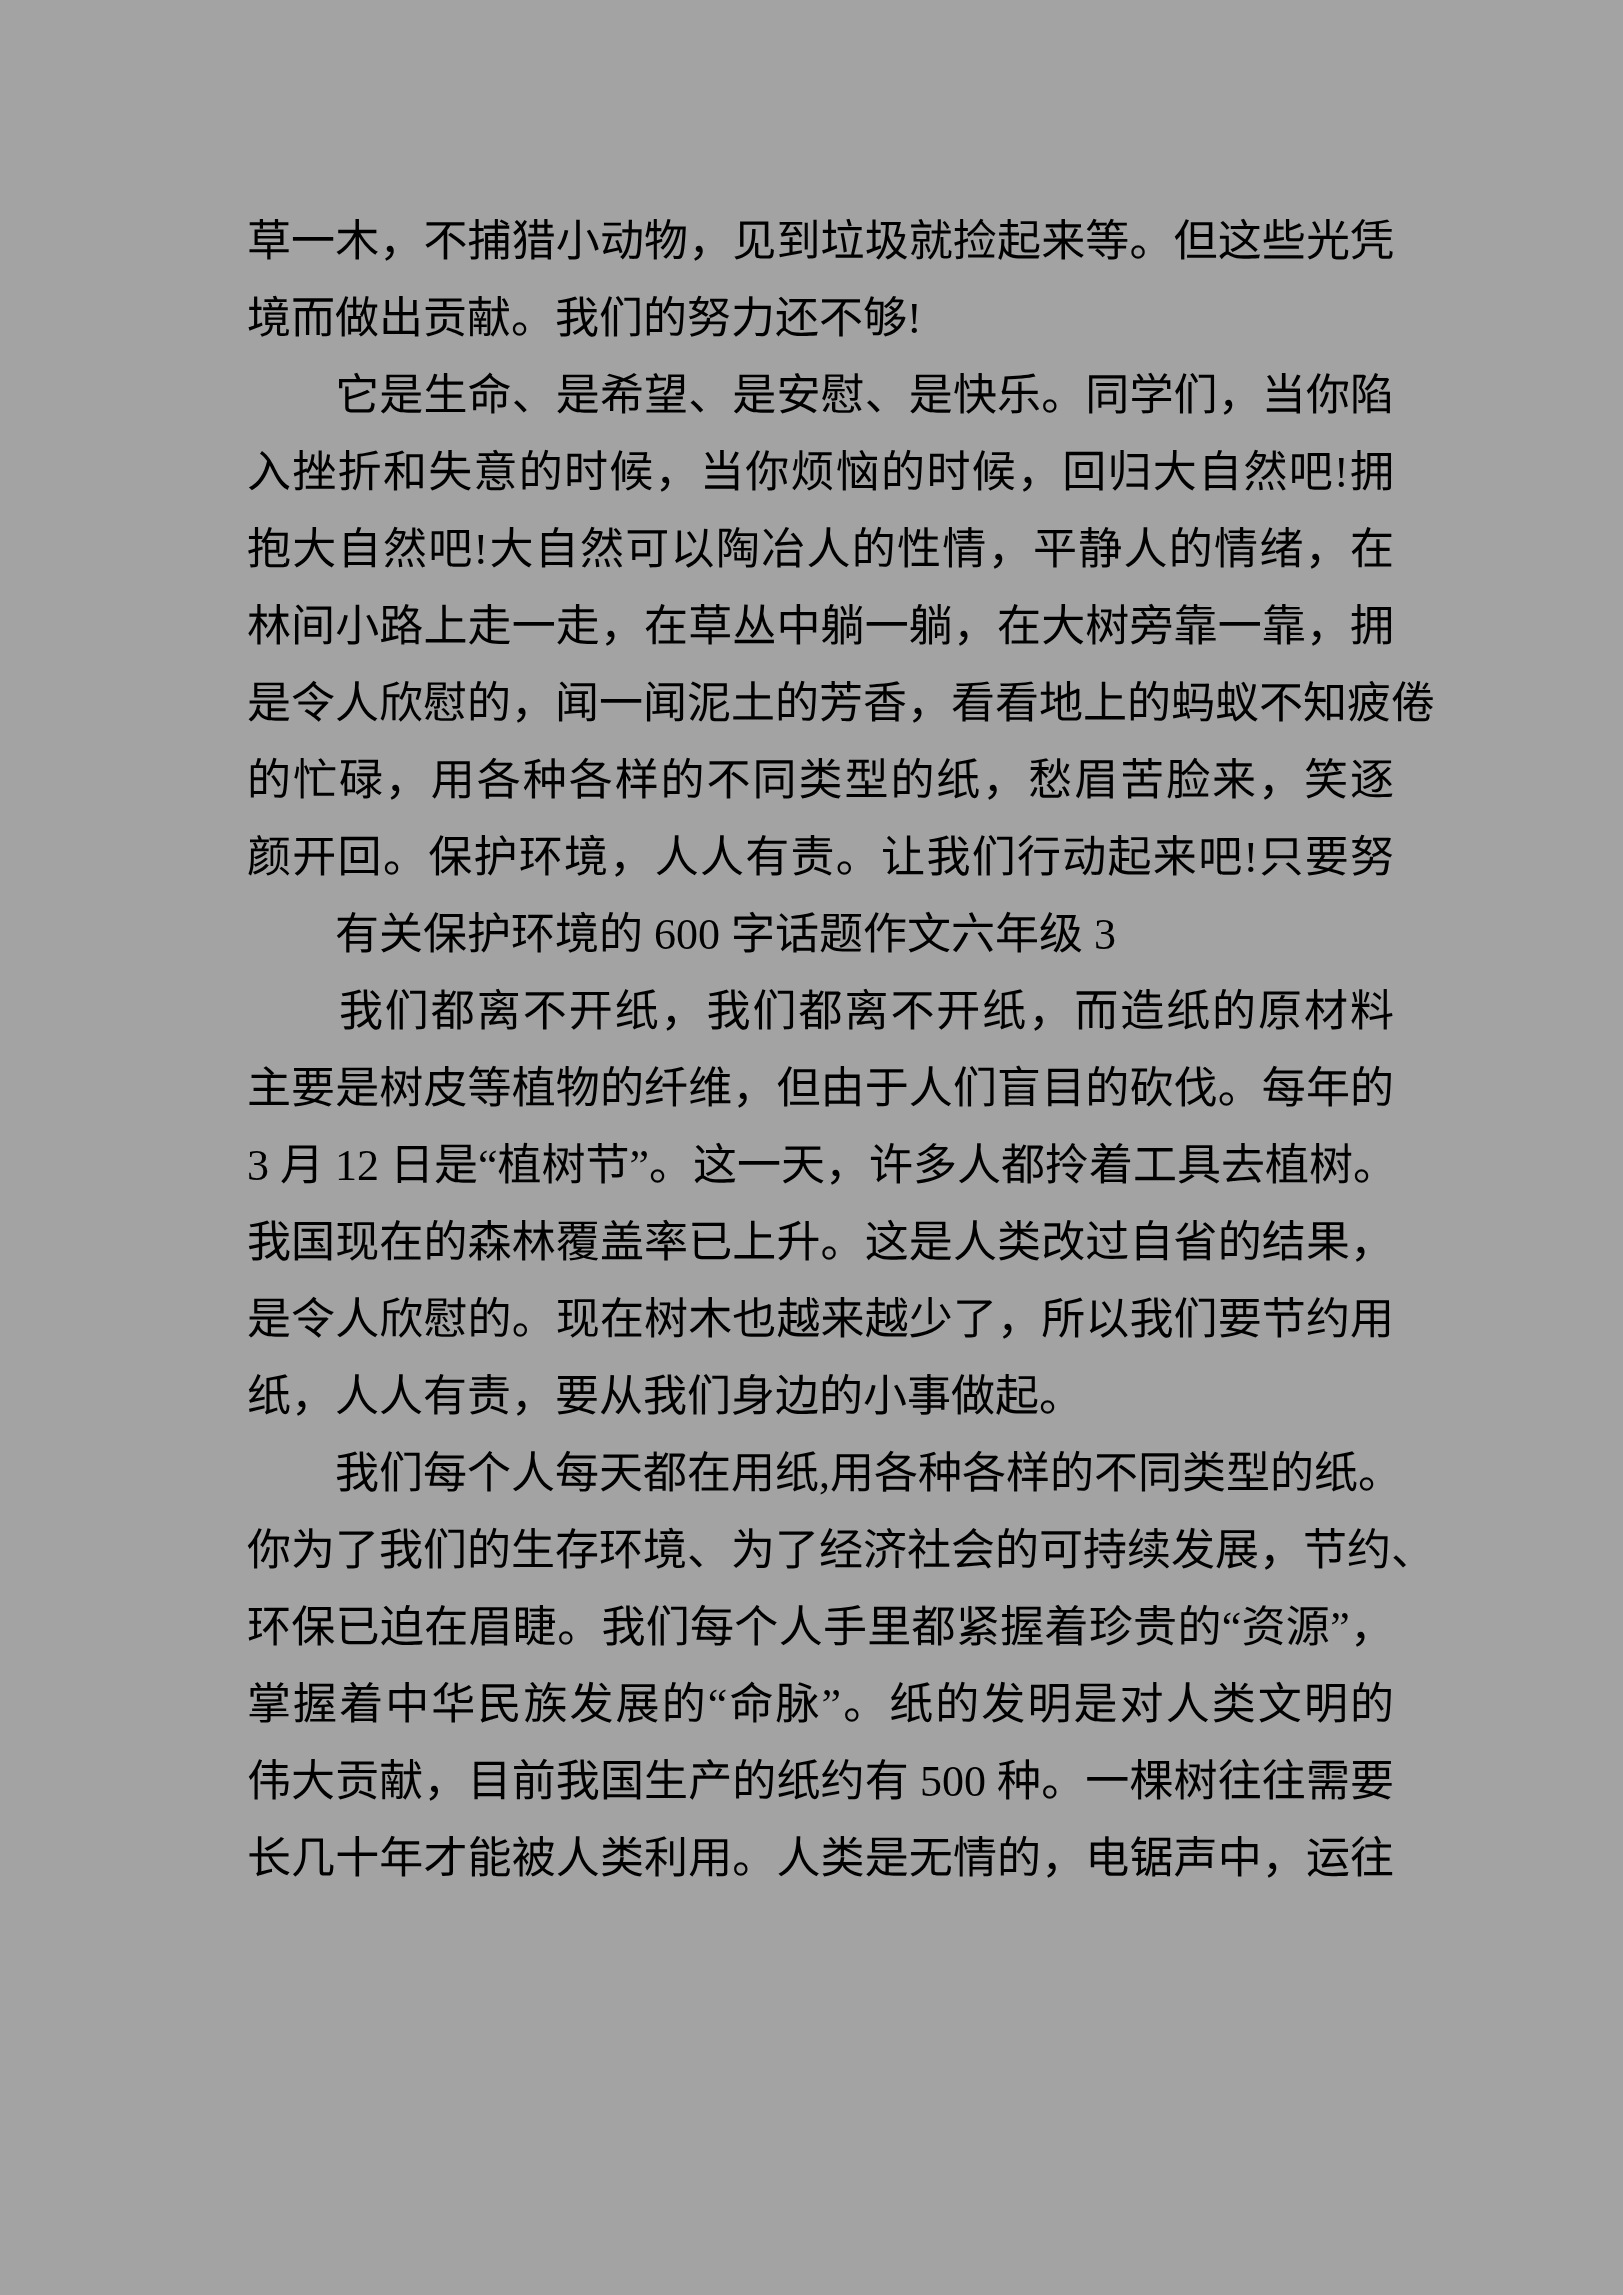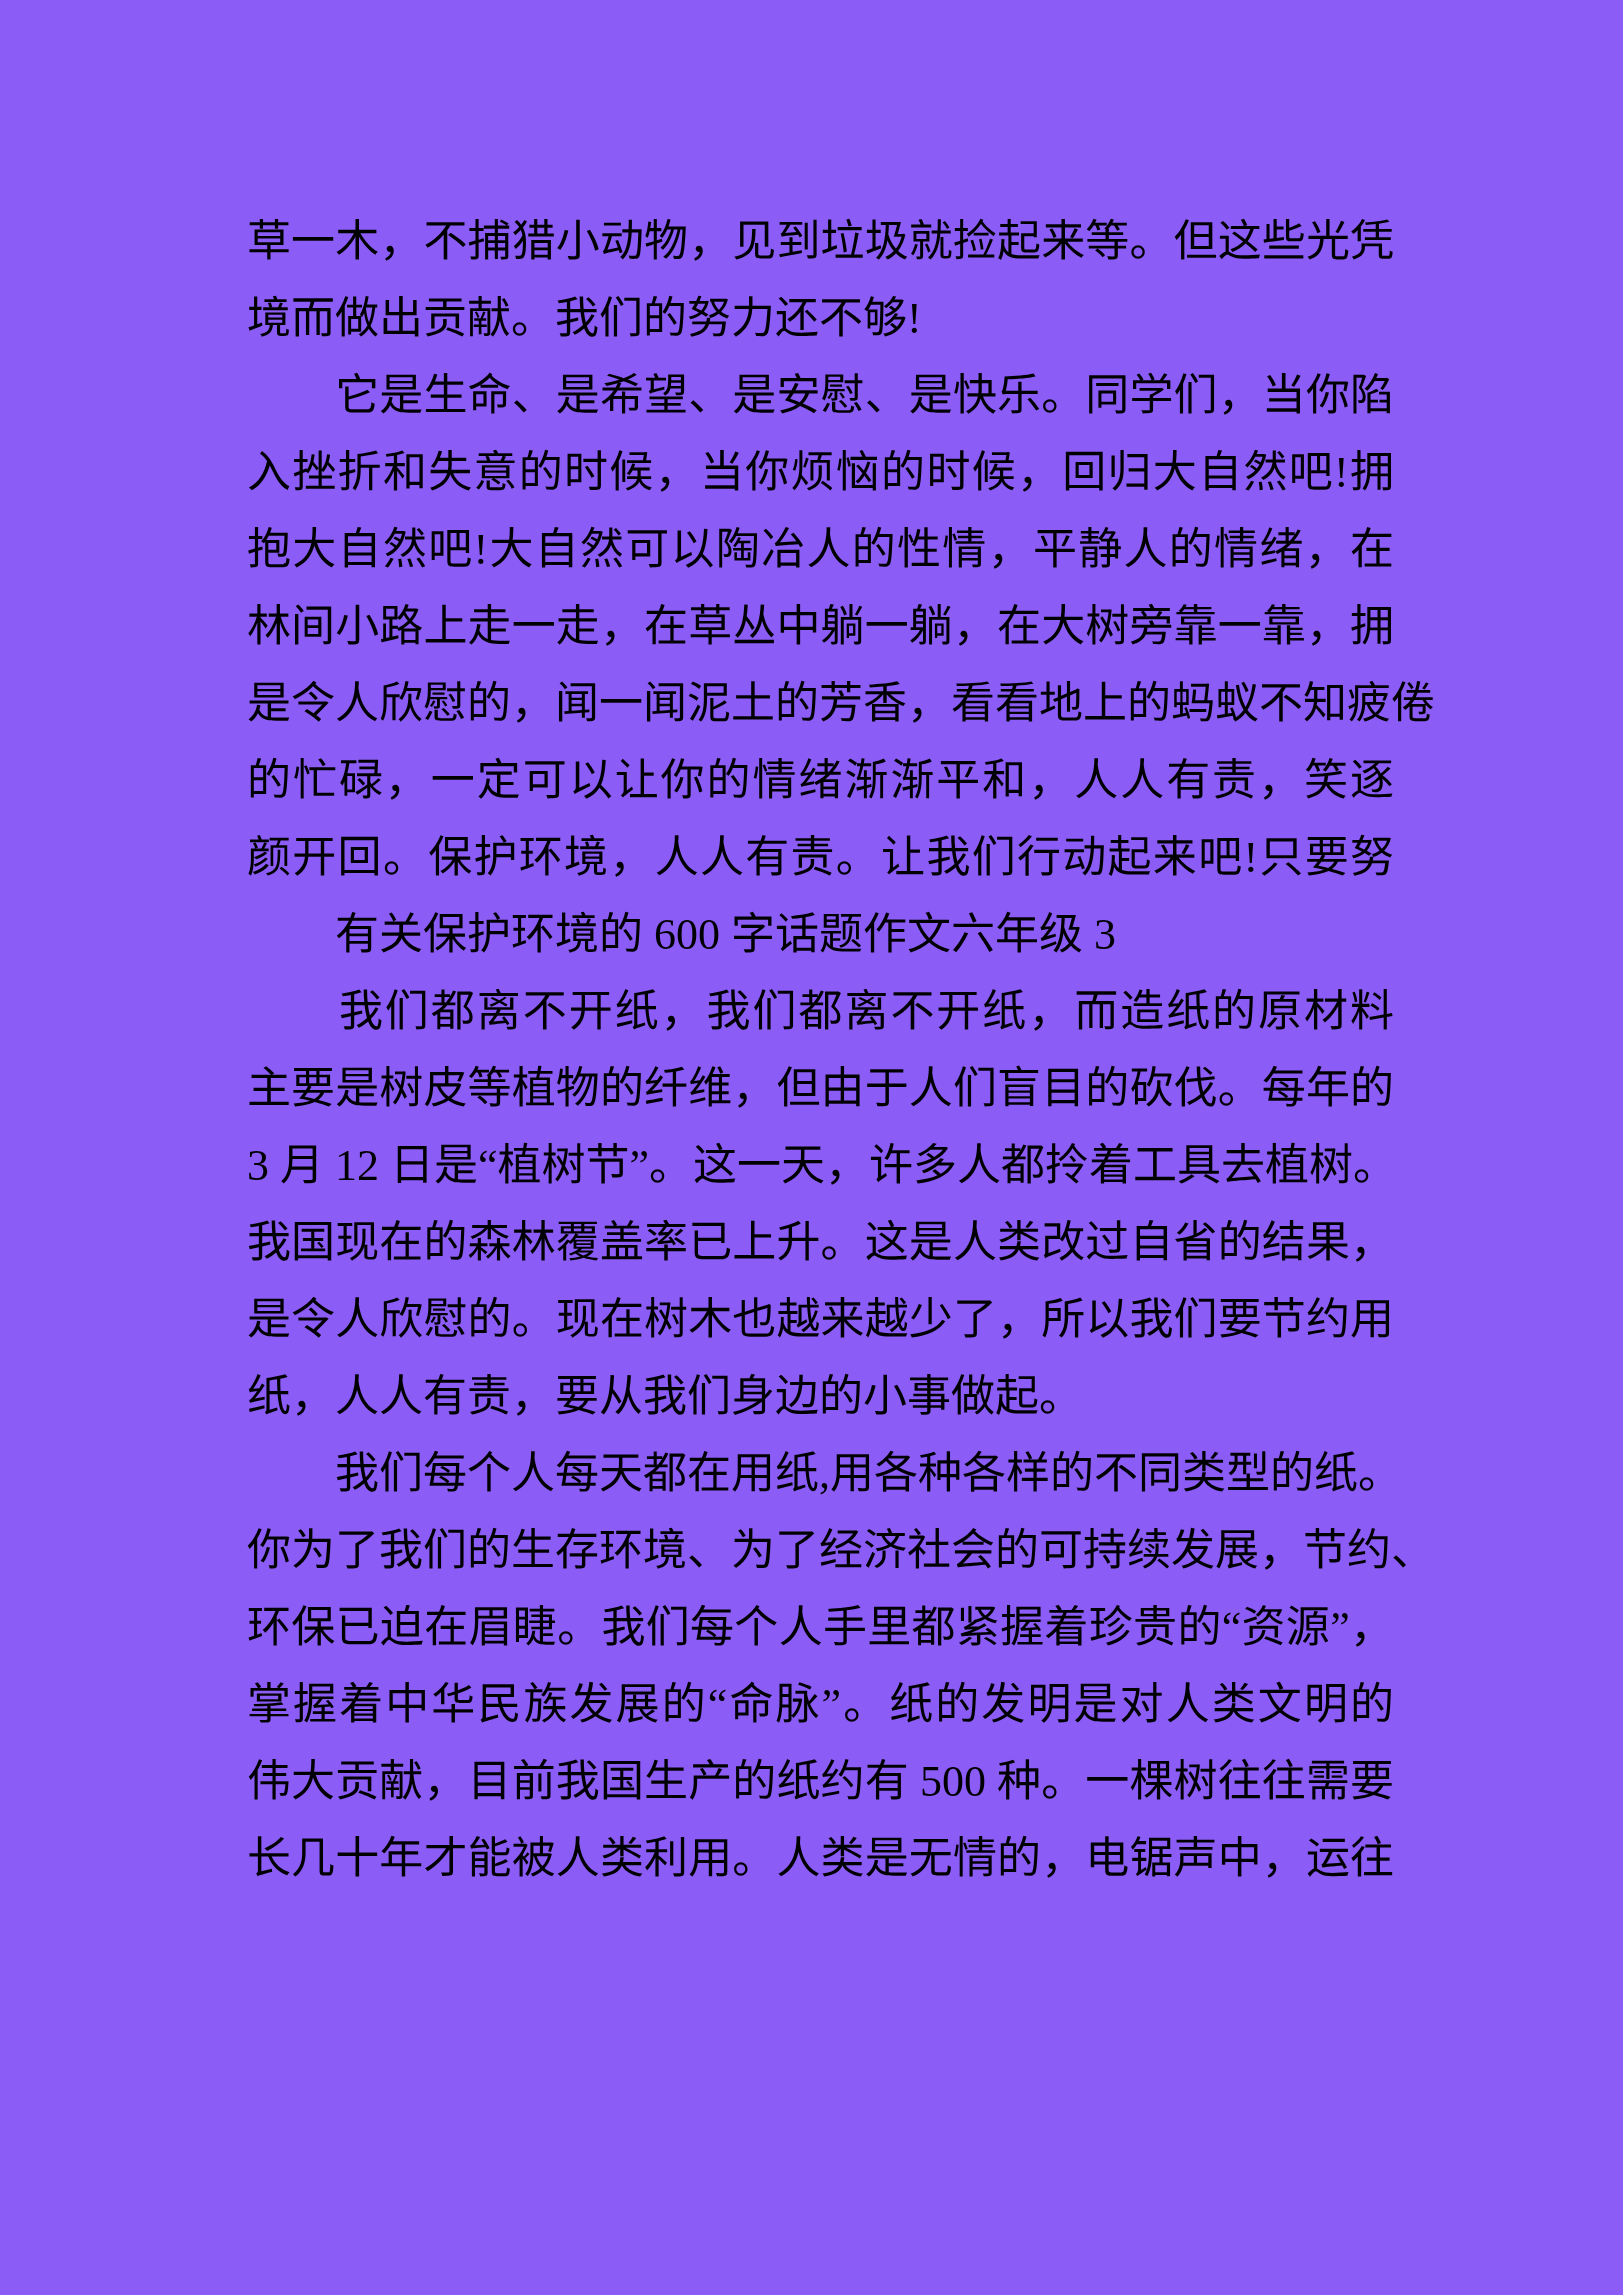--- a/index.html
+++ b/index.html
@@ -5,21 +5,21 @@
 <style>
   html, body {
     margin: 0;
     padding: 0;
     background: #ffffff;
   }
   .page {
     position: relative;
     width: 1623px;
     height: 2295px;
-    background: #8b5cf6;
+    background: #a3a3a3;
     overflow: hidden;
   }
   .text-block {
     position: absolute;
     left: 247px;
     top: 203px;
     width: 1147px;
     color: #000000;
     font-family: "Liberation Serif", "DejaVu Serif", serif;
   }
@@ -42,21 +42,21 @@
 
 <div class="page">
   <div class="text-block">
       <div class="line flush">草一木，不捕猎小动物，见到垃圾就捡起来等。但这些光凭</div>
       <div class="line">境而做出贡献。我们的努力还不够!</div>
       <div class="line flush">　　它是生命、是希望、是安慰、是快乐。同学们，当你陷</div>
       <div class="line flush">入挫折和失意的时候，当你烦恼的时候，回归大自然吧!拥</div>
       <div class="line flush">抱大自然吧!大自然可以陶冶人的性情，平静人的情绪，在</div>
       <div class="line flush">林间小路上走一走，在草丛中躺一躺，在大树旁靠一靠，拥</div>
       <div class="line flush">是令人欣慰的，闻一闻泥土的芳香，看看地上的蚂蚁不知疲倦</div>
-      <div class="line flush">的忙碌，一定可以让你的情绪渐渐平和，人人有责，笑逐</div>
+      <div class="line flush">的忙碌，用各种各样的不同类型的纸，愁眉苦脸来，笑逐</div>
       <div class="line flush">颜开回。保护环境，人人有责。让我们行动起来吧!只要努</div>
       <div class="line">　　有关保护环境的 600 字话题作文六年级 3</div>
       <div class="line flush">　　我们都离不开纸，我们都离不开纸，而造纸的原材料</div>
       <div class="line flush">主要是树皮等植物的纤维，但由于人们盲目的砍伐。每年的</div>
       <div class="line flush">3 月 12 日是“植树节”。这一天，许多人都拎着工具去植树。</div>
       <div class="line flush">我国现在的森林覆盖率已上升。这是人类改过自省的结果，</div>
       <div class="line flush">是令人欣慰的。现在树木也越来越少了，所以我们要节约用</div>
       <div class="line">纸，人人有责，要从我们身边的小事做起。</div>
       <div class="line flush">　　我们每个人每天都在用纸,用各种各样的不同类型的纸。</div>
       <div class="line flush">你为了我们的生存环境、为了经济社会的可持续发展，节约、</div>

